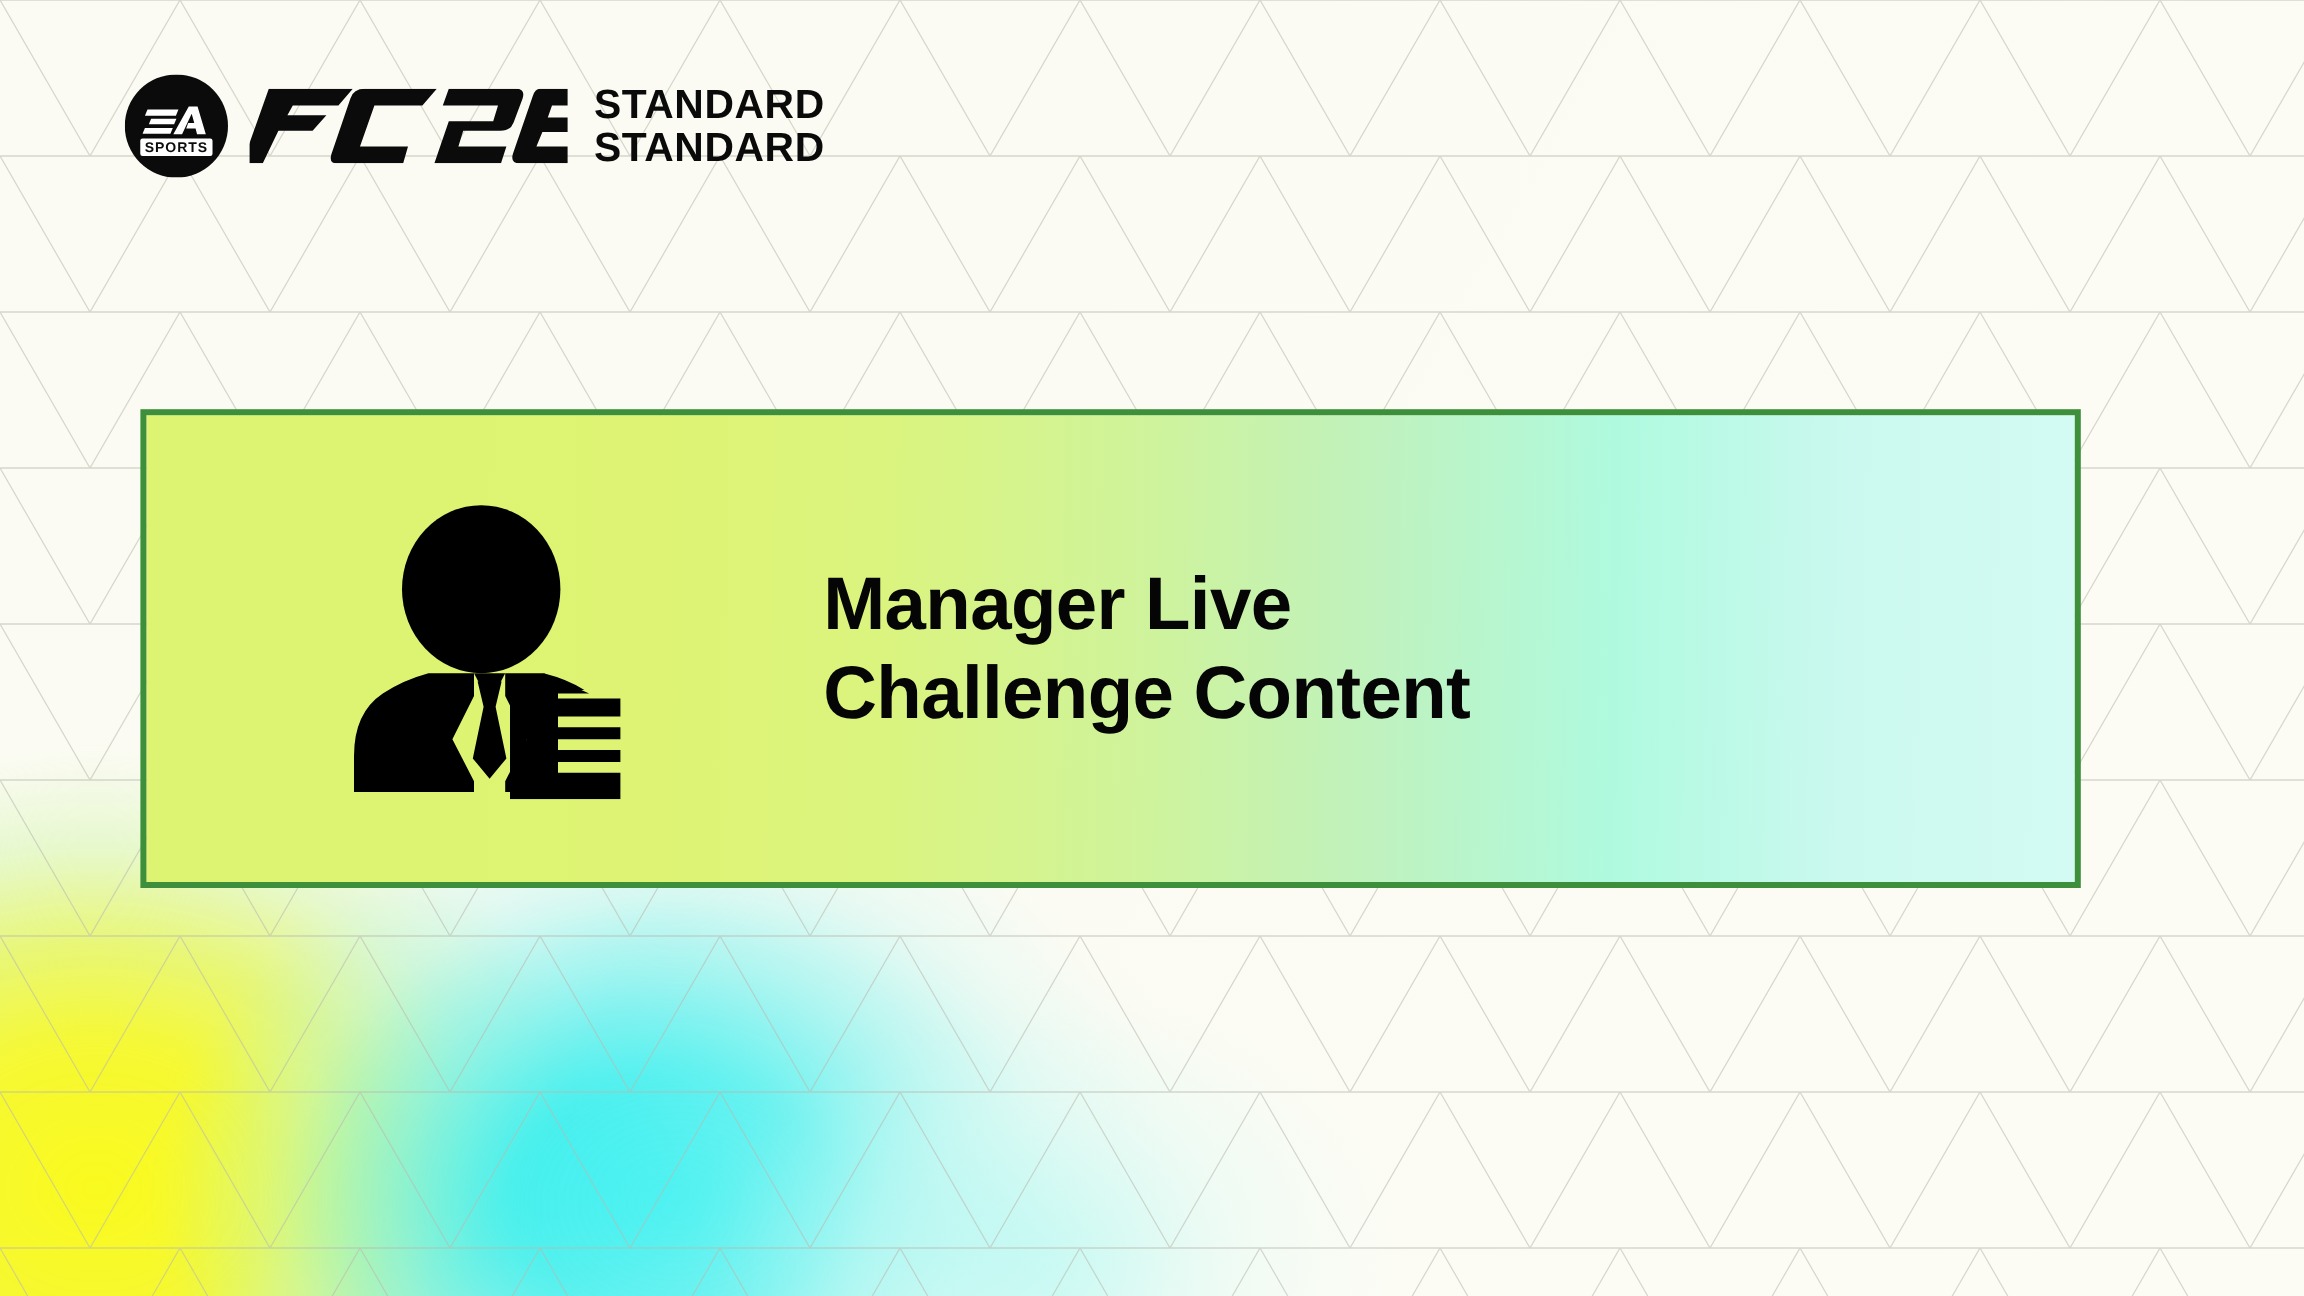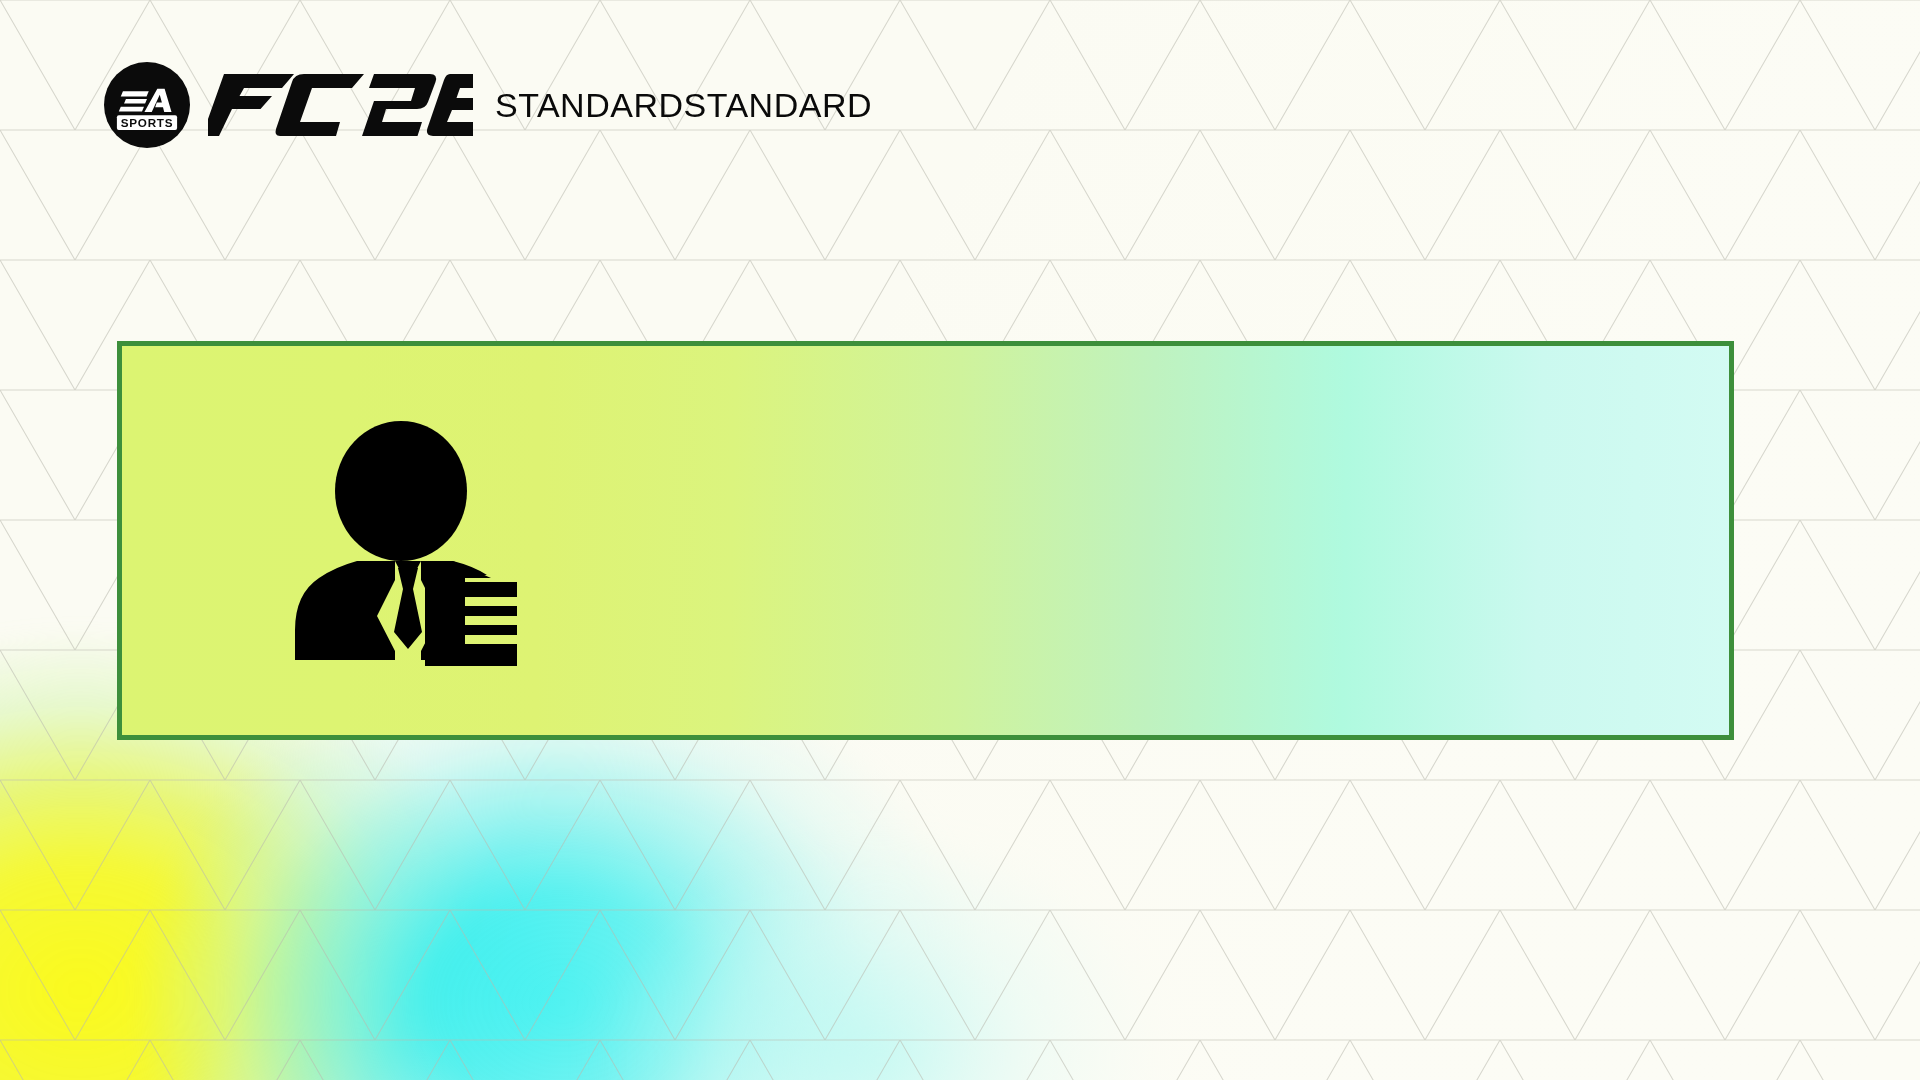--- a/index.html
+++ b/index.html
@@ -91,25 +91,25 @@
     top: 62px;
     display: flex;
     align-items: center;
     gap: 0px;
   }
   .ea-badge { width: 86px; height: 86px; display:block; }
   .fc-mark  { margin-left: 18px; display:block; }
   .edition {
     margin-left: 22px;
     display: flex;
-    flex-direction: row;
+    flex-direction: column;
     justify-content: flex-end;
     color: #0a0a0a;
     font-family: "Liberation Sans", sans-serif;
-    font-weight: 400;
+    font-weight: 700;
     font-size: 34px;
     line-height: 1.06;
     letter-spacing: 0.5px;
   }
   .edition span { display:block; white-space: nowrap; }
 
   
   .feature-card {
     position: absolute;
     left: 117px;
@@ -244,16 +244,18 @@
 
           <path d="M148 166 L240 166 L240 250 L148 250 Z
                    M162 181 L162 190 L240 190 L240 181 Z
                    M162 200 L162 209 L240 209 L240 200 Z
                    M162 219 L162 228 L240 228 L240 219 Z" fill-rule="evenodd"></path>
         </g>
       </svg>
     </div>
 
     <div class="card-title">
+      <span class="line">Manager Live</span>
+      <span class="line">Challenge Content</span>
     </div>
   </div>
 
 </div>
 
 </body></html>

